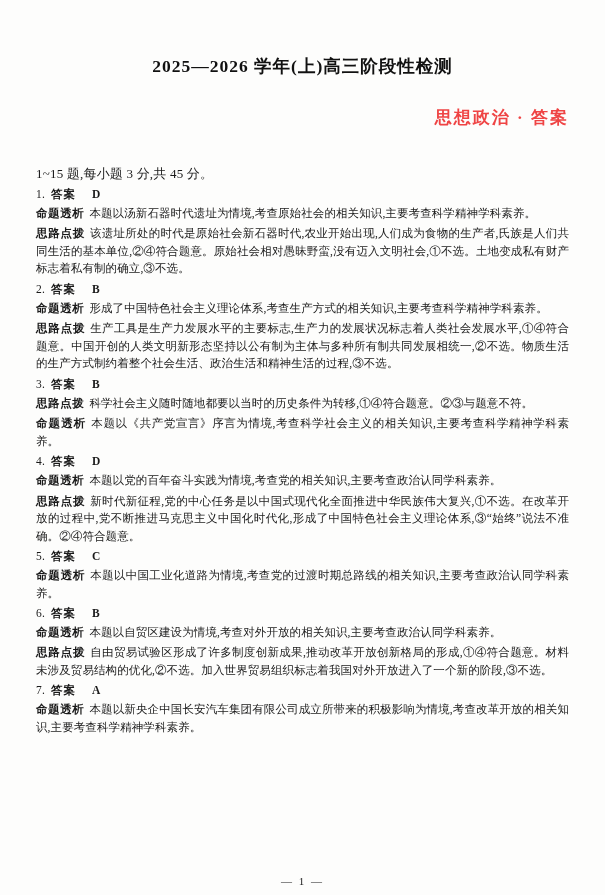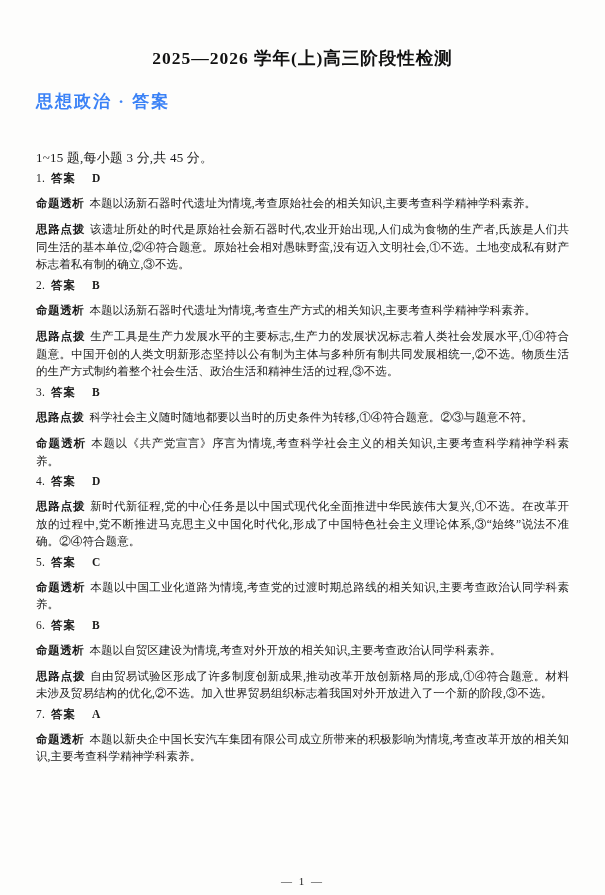--- a/index.html
+++ b/index.html
@@ -12,37 +12,37 @@
     color: #1a1a1a;
   }
   .page {
     position: relative;
     width: 605px;
     height: 895px;
     margin: 0 auto;
     background: #fdfdfc;
     overflow: hidden;
     box-sizing: border-box;
-    padding: 8px 36px;
+    padding: 16px 36px;
   }
   .doc-title {
     text-align: center;
     font-size: 17.5px;
     font-weight: bold;
     letter-spacing: 1px;
     margin-top: 38px;
     color: #111;
   }
   .doc-subtitle {
-    text-align: left;
+    text-align: right;
     font-size: 17px;
     font-weight: bold;
     letter-spacing: 2px;
-    margin-top: 20px;
-    color: #3b82f6;
+    margin-top: 28px;
+    color: #ef4444;
   }
   .section-note {
     font-size: 13px;
     margin-top: 36px;
     margin-bottom: 4px;
     letter-spacing: 0.2px;
   }
   .qblock {
     margin-top: 3px;
   }
@@ -60,21 +60,21 @@
     letter-spacing: 1px;
     margin-top: 12px;
   }
   .ansline .aval {
     font-weight: bold;
     margin-left: 16px;
   }
   .para {
     font-size: 11.5px;
     line-height: 1.52;
-    margin-top: 9px;
+    margin-top: 3px;
     text-align: justify;
     text-justify: inter-ideograph;
     letter-spacing: 0.1px;
   }
   .para .lead {
     font-weight: bold;
     letter-spacing: 0.6px;
     margin-right: 5px;
   }
   .page-number {
@@ -108,21 +108,21 @@
     <div class="para">
       <span class="lead">思路点拨</span><span>该遗址所处的时代是原始社会新石器时代,农业开始出现,人们成为食物的生产者,氏族是人们共同生活的基本单位,②④符合题意。原始社会相对愚昧野蛮,没有迈入文明社会,①不选。土地变成私有财产标志着私有制的确立,③不选。</span>
     </div>
   </div>
 
   <div class="qblock">
     <div class="ansline">
       <span class="qnum">2.</span><span class="alabel">答案</span><span class="aval">B</span>
     </div>
     <div class="para">
-      <span class="lead">命题透析</span><span>本题以汤新石器时代遗址为情境,考查生产方式的相关知识,主要考查科学精神学科素养。</span>
+      <span class="lead">命题透析</span><span>形成了中国特色社会主义理论体系,考查生产方式的相关知识,主要考查科学精神学科素养。</span>
     </div>
     <div class="para">
       <span class="lead">思路点拨</span><span>生产工具是生产力发展水平的主要标志,生产力的发展状况标志着人类社会发展水平,①④符合题意。中国开创的人类文明新形态坚持以公有制为主体与多种所有制共同发展相统一,②不选。物质生活的生产方式制约着整个社会生活、政治生活和精神生活的过程,③不选。</span>
     </div>
   </div>
 
   <div class="qblock">
     <div class="ansline">
       <span class="qnum">3.</span><span class="alabel">答案</span><span class="aval">B</span>
     </div>
@@ -130,20 +130,23 @@
       <span class="lead">思路点拨</span><span>科学社会主义随时随地都要以当时的历史条件为转移,①④符合题意。②③与题意不符。</span>
     </div>
     <div class="para">
       <span class="lead">命题透析</span><span>本题以《共产党宣言》序言为情境,考查科学社会主义的相关知识,主要考查科学精神学科素养。</span>
     </div>
   </div>
 
   <div class="qblock">
     <div class="ansline">
       <span class="qnum">4.</span><span class="alabel">答案</span><span class="aval">D</span>
+    </div>
+    <div class="para">
+      <span class="lead">命题透析</span><span>本题以党的百年奋斗实践为情境,考查党的相关知识,主要考查政治认同学科素养。</span>
     </div>
     <div class="para">
       <span class="lead">思路点拨</span><span>新时代新征程,党的中心任务是以中国式现代化全面推进中华民族伟大复兴,①不选。在改革开放的过程中,党不断推进马克思主义中国化时代化,形成了中国特色社会主义理论体系,③“始终”说法不准确。②④符合题意。</span>
     </div>
   </div>
 
   <div class="qblock">
     <div class="ansline">
       <span class="qnum">5.</span><span class="alabel">答案</span><span class="aval">C</span>
     </div>

